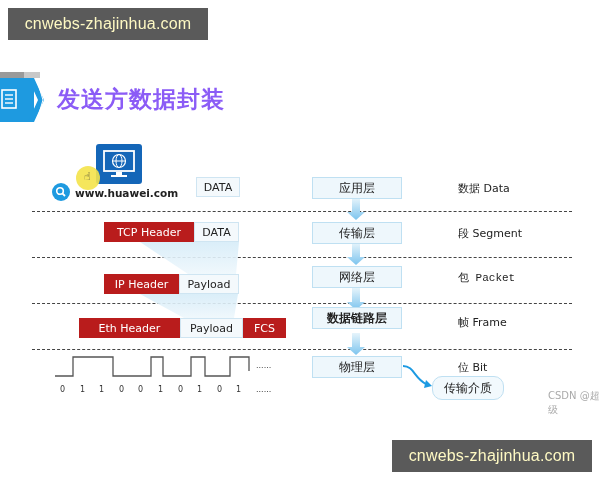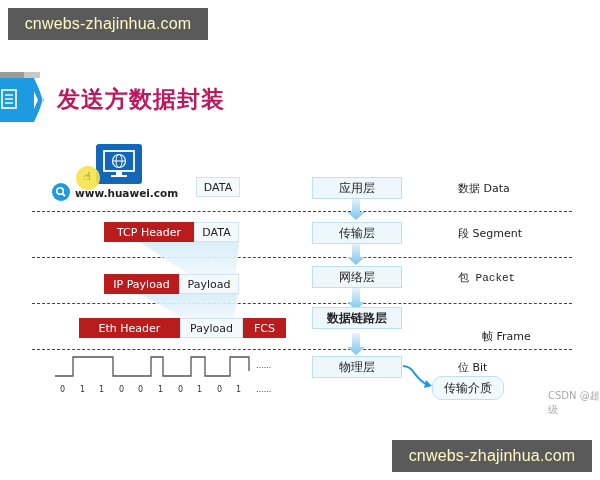--- a/index.html
+++ b/index.html
@@ -15,21 +15,21 @@
     display:flex; align-items:center; justify-content:center;
     font-family:"Liberation Sans",sans-serif; letter-spacing:0.2px;
   }
   .title-bar-top { left:0; top:72px; width:40px; height:6px; background:#9a9a9a; }
   .title-bar-top2 { left:24px; top:72px; width:16px; height:6px; background:#c8c8c8; }
   .title-icon {
     left:0; top:78px; width:34px; height:44px; background:#1e9ae0;
   }
   .title-chev { left:28px; top:78px; width:16px; height:44px; }
   .page-title {
-    left:57px; top:84px; font-size:23px; font-weight:bold; color:#be185d;
+    left:57px; top:84px; font-size:23px; font-weight:bold; color:#8b5cf6;
     font-family:"DejaVu Sans",sans-serif; letter-spacing:1px;
   }
   .dash {
     height:0; border-top:1.5px dashed #444; left:32px; width:540px;
   }
   .layer {
     width:88px; height:20px; background:#eef7fc; border:1px solid #bfe0f2;
     display:flex; align-items:center; justify-content:center;
     font-size:12px; color:#222; left:312px;
   }
@@ -129,27 +129,27 @@
 
 <div class="abs layer" style="top:177px;">应用层</div>
 <div class="abs layer" style="top:222px;">传输层</div>
 <div class="abs layer" style="top:266px;">网络层</div>
 <div class="abs layer" style="top:307px;font-weight:bold;">数据链路层</div>
 <div class="abs layer" style="top:356px;">物理层</div>
 
 <div class="abs unit" style="top:181px;">数据 Data</div>
 <div class="abs unit" style="top:226px;">段 Segment</div>
 <div class="abs unit" style="top:270px;font-family:Liberation Mono, monospace;">包 Packet</div>
-<div class="abs unit" style="top:329px;margin-left:24px;">帧 Frame</div>
+<div class="abs unit" style="top:315px;">帧 Frame</div>
 <div class="abs unit" style="top:360px;text-align:center;">位 Bit</div>
 
 <div class="abs blue-box" style="left:104px;top:222px;width:90px;height:20px;">TCP Header</div>
 <div class="abs white-box" style="left:194px;top:222px;width:45px;height:20px;">DATA</div>
 
-<div class="abs blue-box" style="left:104px;top:274px;width:75px;height:20px;">IP Payload</div>
+<div class="abs blue-box" style="left:104px;top:274px;width:75px;height:20px;">IP Header</div>
 <div class="abs white-box" style="left:179px;top:274px;width:60px;height:20px;">Payload</div>
 
 <div class="abs blue-box" style="left:79px;top:318px;width:101px;height:20px;">Eth Header</div>
 <div class="abs white-box" style="left:180px;top:318px;width:63px;height:20px;">Payload</div>
 <div class="abs blue-box" style="left:243px;top:318px;width:43px;height:20px;">FCS</div>
 
 <svg class="abs" style="left:0;top:0;" width="600" height="480">
   <polyline fill="none" stroke="#555" stroke-width="1.3" points="55,376 73,376 73,357 113,357 113,376 151,376 151,357 163,357 163,376 191,376 191,357 205,357 205,376 230,376 230,357 249,357 249,371"></polyline>
 </svg>
 <div class="abs" style="left:256px;top:361px;font-size:8px;color:#444;">......</div>

